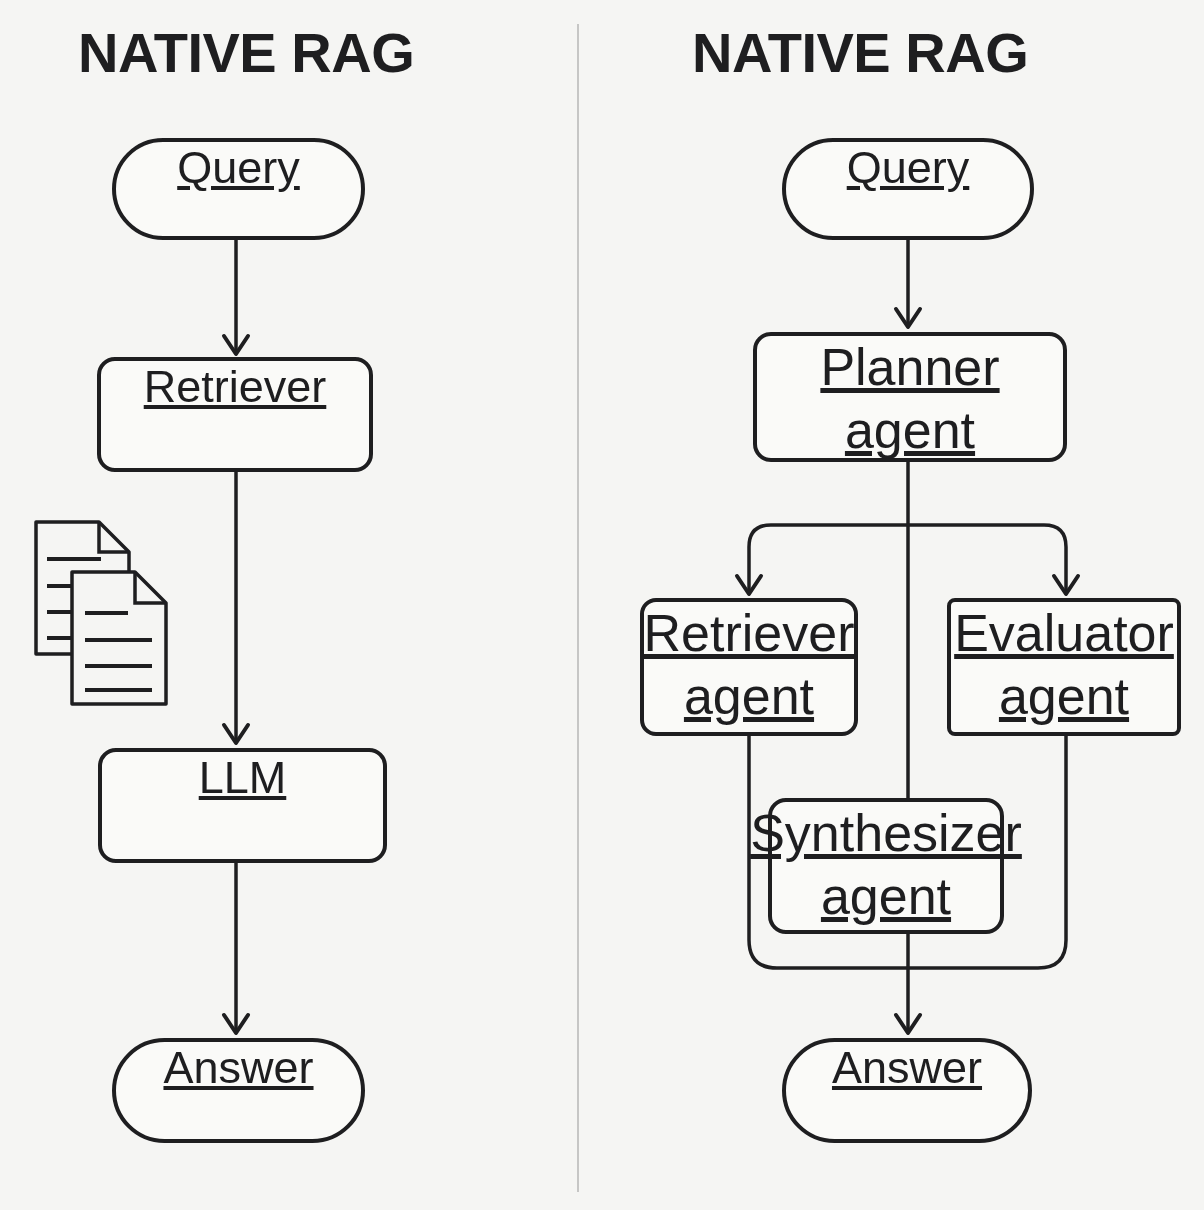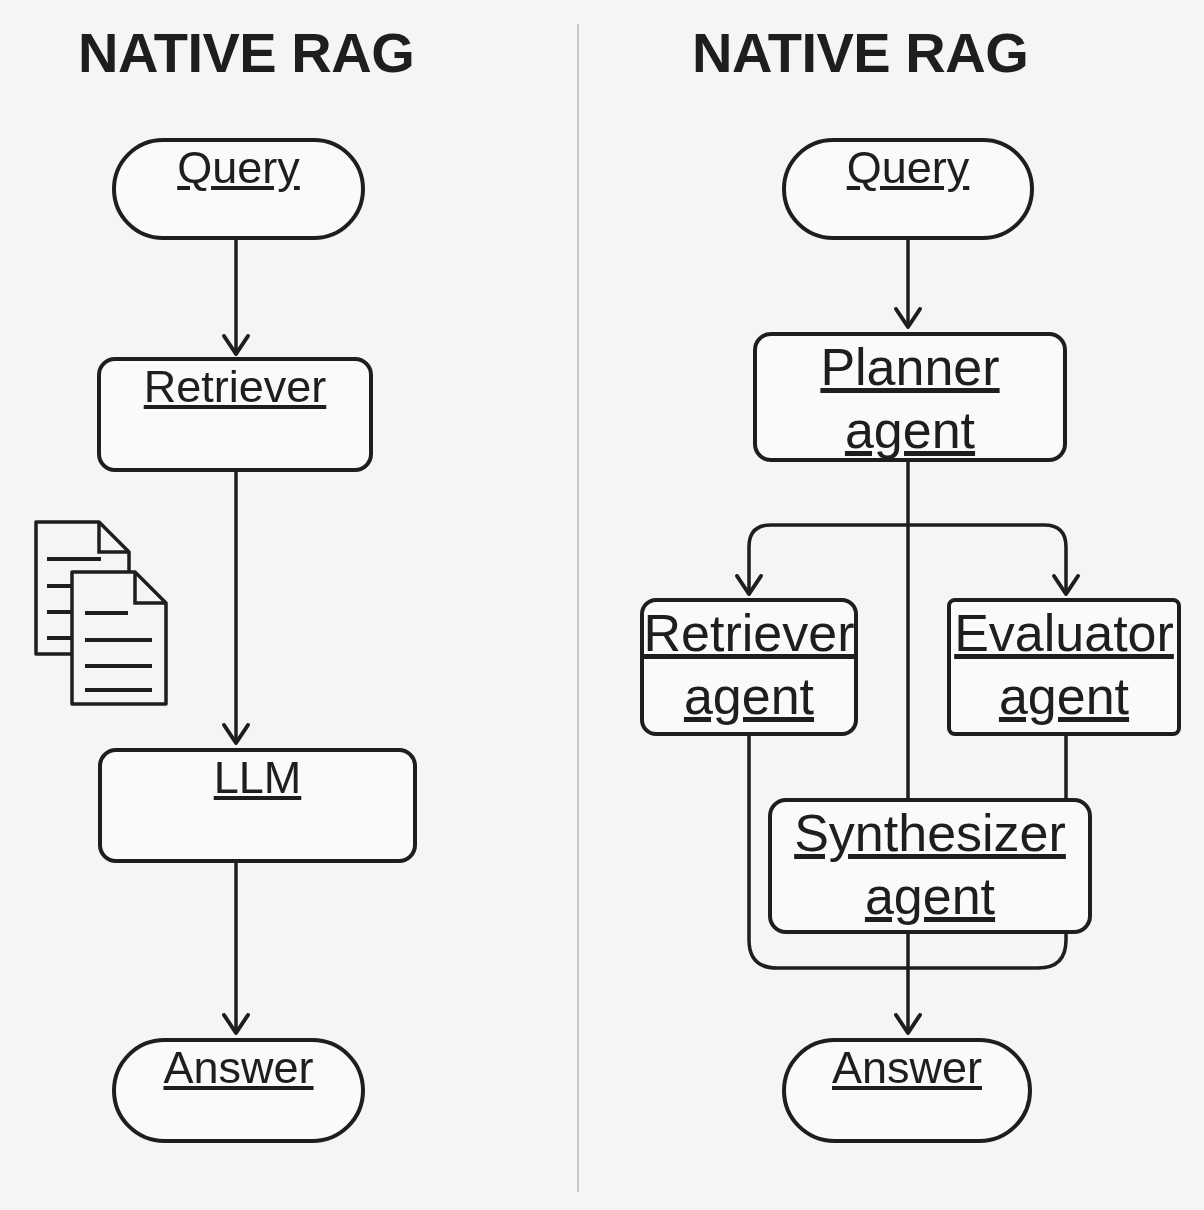--- a/index.html
+++ b/index.html
@@ -84,21 +84,21 @@
 
   <div class="title" style="left:48px;margin-left:30px;">NATIVE RAG</div>
   <div class="title" style="left:692px;">NATIVE RAG</div>
 
   <div class="node pill" style="left:112px;top:138px;width:253px;height:102px;">
     <span class="ln">Query</span>
   </div>
   <div class="node box" style="left:97px;top:357px;width:276px;height:115px;">
     <span class="ln">Retriever</span>
   </div>
-  <div class="node box" style="left:98px;top:748px;width:319px;height:115px;">
+  <div class="node box" style="left:98px;top:748px;width:289px;height:115px;">
     <span class="ln">LLM</span>
   </div>
   <div class="node pill" style="left:112px;top:1038px;width:253px;height:105px;">
     <span class="ln">Answer</span>
   </div>
 
   <div class="node pill" style="left:782px;top:138px;width:252px;height:102px;">
     <span class="ln">Query</span>
   </div>
   <div class="node box two" style="left:753px;top:332px;width:314px;height:130px;">
@@ -106,21 +106,21 @@
     <span class="ln">agent</span>
   </div>
   <div class="node box two" style="left:640px;top:598px;width:218px;height:138px;border-radius:16px;">
     <span class="ln">Retriever</span>
     <span class="ln">agent</span>
   </div>
   <div class="node box two" style="left:947px;top:598px;width:234px;height:138px;border-radius:8px;">
     <span class="ln">Evaluator</span>
     <span class="ln">agent</span>
   </div>
-  <div class="node box two" style="left:768px;top:798px;width:324px;height:136px;">
+  <div class="node box two" style="left:768px;top:798px;width:236px;height:136px;">
     <span class="ln">Synthesizer</span>
     <span class="ln">agent</span>
   </div>
   <div class="node pill" style="left:782px;top:1038px;width:250px;height:105px;">
     <span class="ln">Answer</span>
   </div>
 
 </div>
 
 </body></html>

